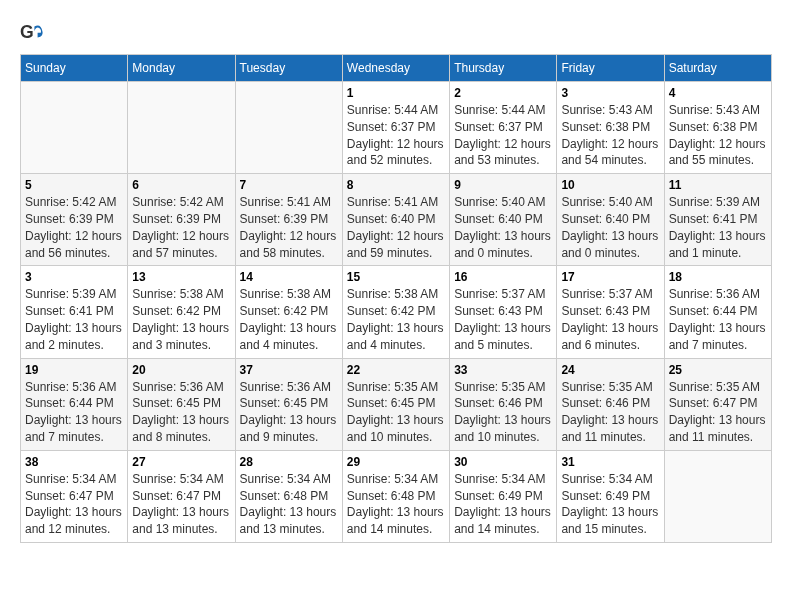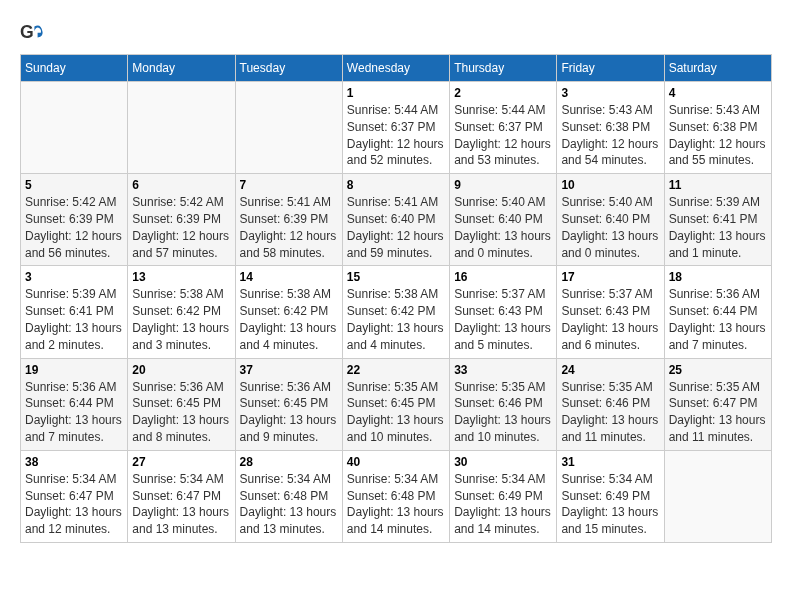--- a/index.html
+++ b/index.html
@@ -236,21 +236,21 @@
         </td>
         <td>
           <span class="day-num">27</span>
           <div class="day-info">Sunrise: 5:34 AM<br>Sunset: 6:47 PM<br>Daylight: 13 hours<br>and 13 minutes.</div>
         </td>
         <td>
           <span class="day-num">28</span>
           <div class="day-info">Sunrise: 5:34 AM<br>Sunset: 6:48 PM<br>Daylight: 13 hours<br>and 13 minutes.</div>
         </td>
         <td>
-          <span class="day-num">40</span>
+          <span class="day-num">29</span>
           <div class="day-info">Sunrise: 5:34 AM<br>Sunset: 6:48 PM<br>Daylight: 13 hours<br>and 14 minutes.</div>
         </td>
         <td>
           <span class="day-num">30</span>
           <div class="day-info">Sunrise: 5:34 AM<br>Sunset: 6:49 PM<br>Daylight: 13 hours<br>and 14 minutes.</div>
         </td>
         <td>
           <span class="day-num">31</span>
           <div class="day-info">Sunrise: 5:34 AM<br>Sunset: 6:49 PM<br>Daylight: 13 hours<br>and 15 minutes.</div>
         </td>

